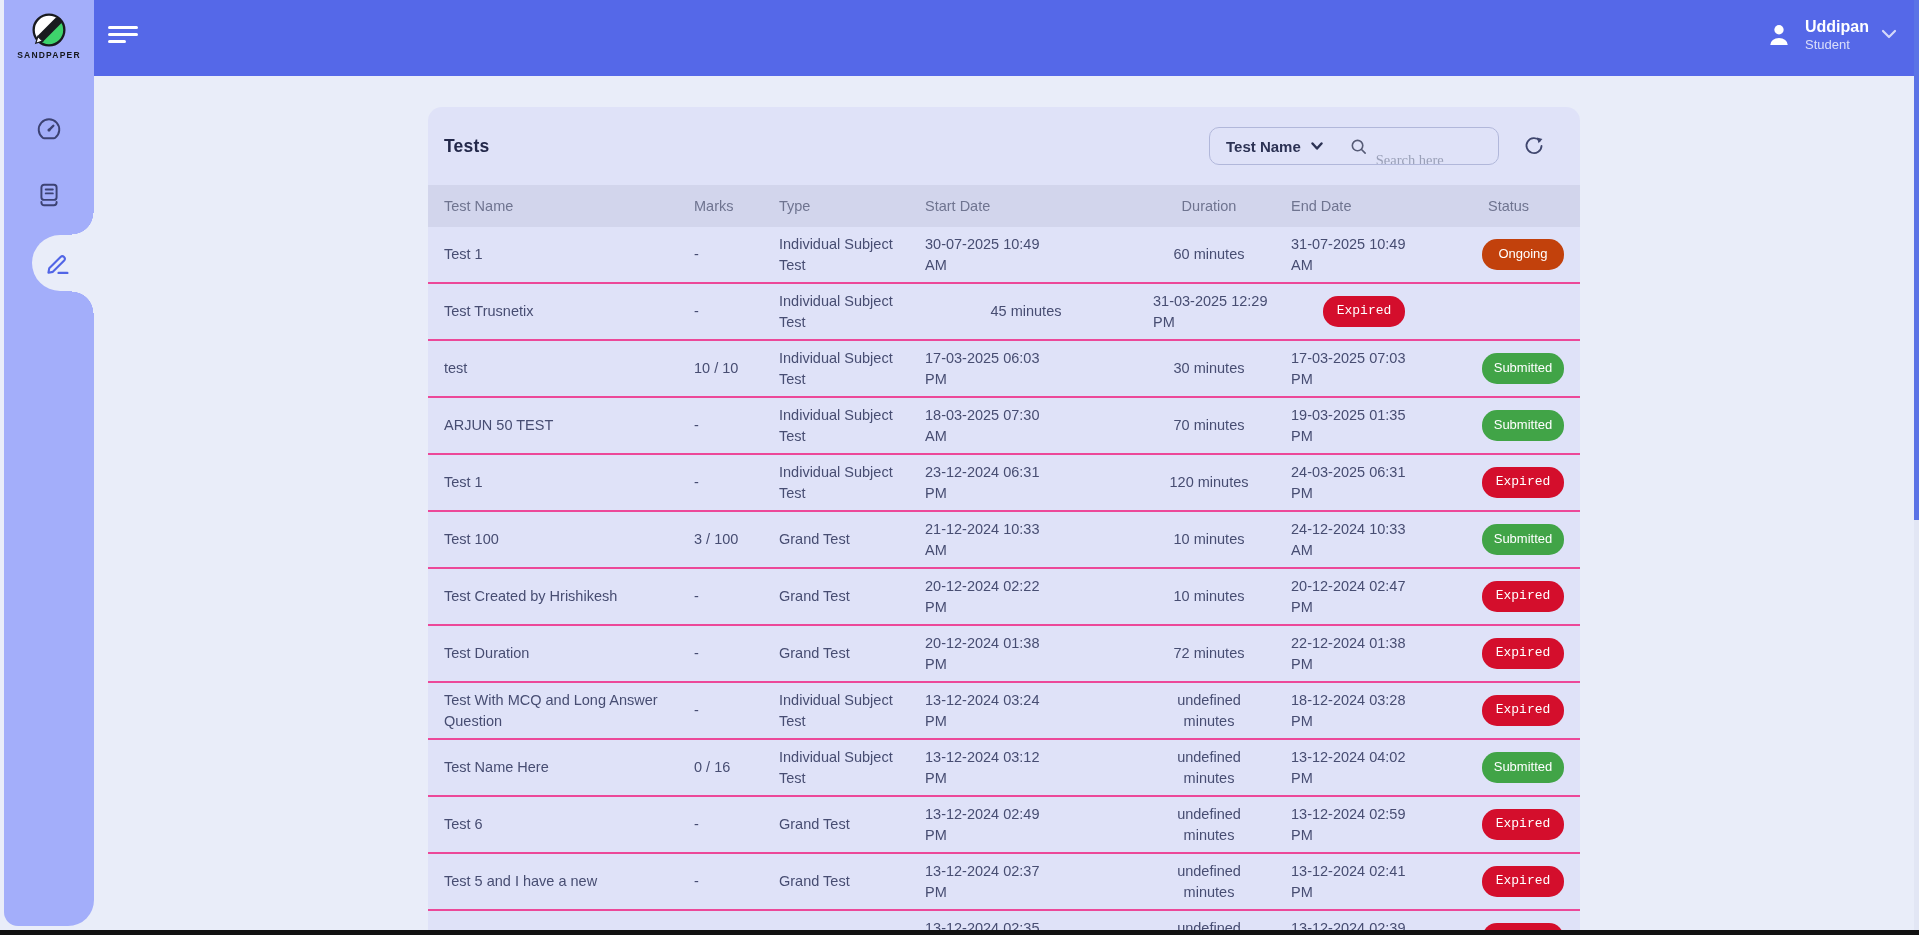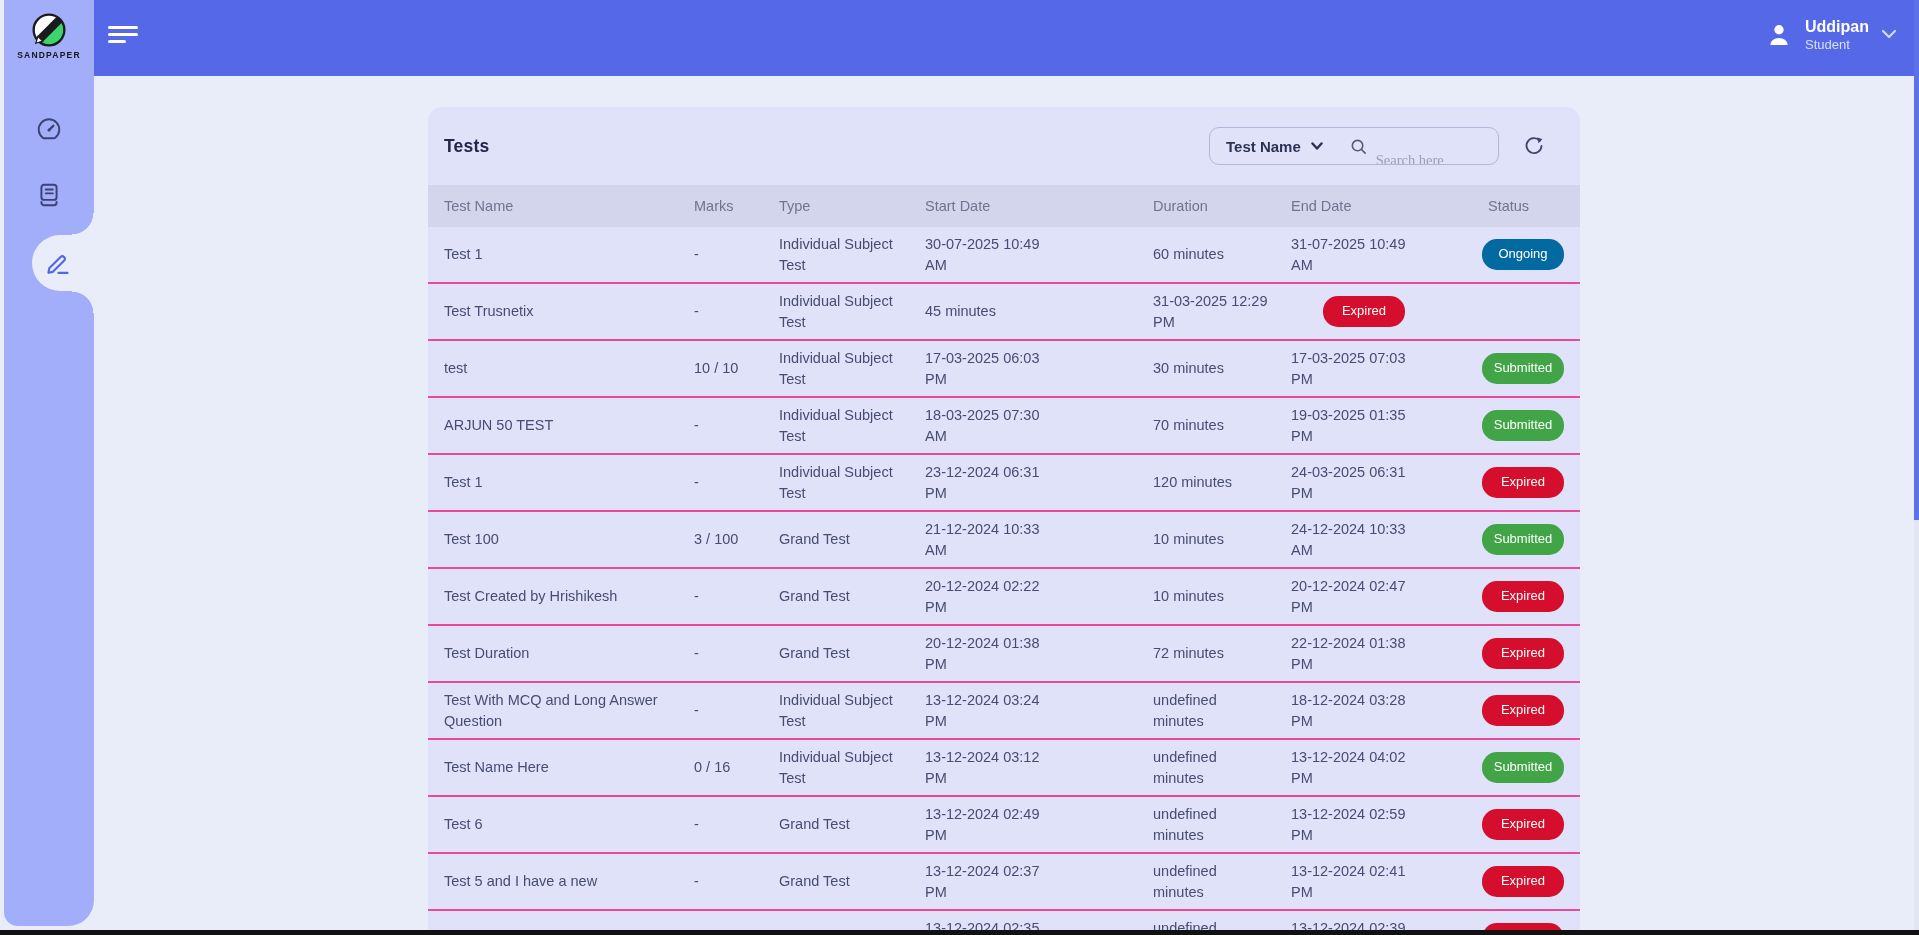--- a/index.html
+++ b/index.html
@@ -80,31 +80,31 @@
   .thead {
     background:#d2d5ec; height:42px; color:#6f7490; font-size:14.5px;
   }
   .tbody .trow {
     height:57px; border-bottom:2px solid #ec4899; cursor:pointer;
     font-size:14.5px; color:#474d72;
   }
   .cell { padding:0 8px 0 16px; line-height:1.4; }
   .c-name  { padding-right:16px; }
   .c-start { padding-right:75px; }
-  .c-dur   { padding-right:10px; }
+  .c-dur   { padding-right:10px;text-align:center; }
   .c-end   { padding-right:6px; }
   .c-status { padding-left:48px; }
   .thead .c-status { padding-left:54px; }
 
   .status-badge {
     display:inline-block; min-width:82px; padding:6px 10px; border-radius:15px;
     text-align:center; color:#fff; font-size:13px;
   }
-  .status-ongoing   { background:#0369a1; }
-  .status-expired   { background:#d40e2c; }
+  .status-ongoing   { background:#c2410c; }
+  .status-expired   { background:#d40e2c;font-family:Liberation Mono, monospace; }
   .status-submitted { background:#41a447; }
 
   
   .scrollbar-track { position:absolute; right:0; top:0; width:5px; height:935px; background:#e2e6f4; z-index:40; }
   .scrollbar-thumb { position:absolute; right:0; top:0; width:5px; height:520px; background:#5b73e6; cursor:pointer; }
   .bottom-bar { position:absolute; left:0; bottom:0; width:1919px; height:5px; background:#111111; z-index:50; }
 
   svg { display:block; }
 </style>
 </head>

